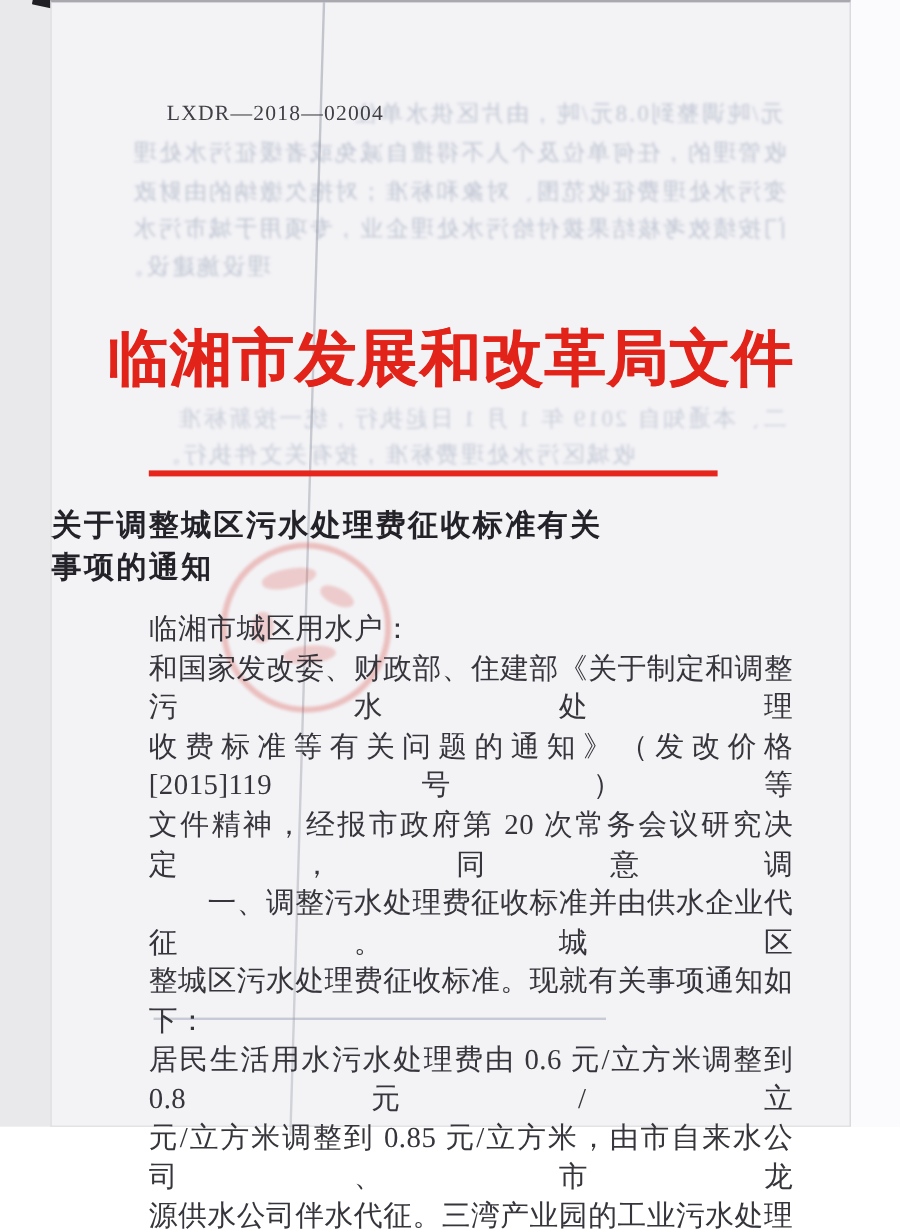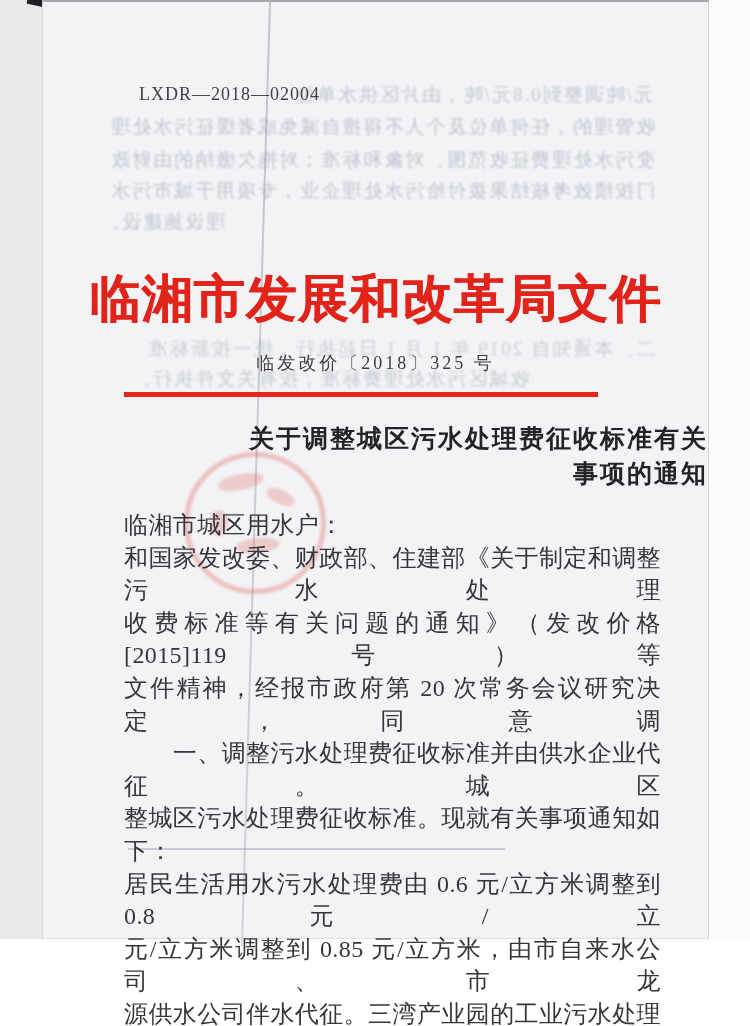--- a/index.html
+++ b/index.html
@@ -56,21 +56,21 @@
   
   .doc-code{position:absolute;left:96px;top:82px;font-size:18px;letter-spacing:1px;color:#3f3f45;}
   .org-banner{
     position:absolute;left:0;top:229px;width:100%;text-align:center;
     font-size:51px;font-weight:bold;letter-spacing:1px;color:#e2231a;
     text-shadow:0.8px 0 0 #e2231a;white-space:nowrap;margin-top:34px;
   }
   .doc-number{position:absolute;left:0;top:349px;width:100%;text-align:center;
     font-size:18px;letter-spacing:3px;color:#3c3c42;}
   .red-rule{position:absolute;left:81px;top:390px;width:474px;height:5px;background:#e6251c;}
-  .doc-title{position:absolute;left:0;top:419px;width:100%;text-align:right;
+  .doc-title{position:absolute;left:0;top:419px;width:100%;text-align:left;
     font-size:25px;font-weight:bold;letter-spacing:2px;line-height:35px;color:#222228;}
   
   .body-text{position:absolute;left:81px;top:507px;width:537px;
     font-size:24px;line-height:32.6px;letter-spacing:.4px;color:#35353b;}
   .line{text-align:justify;text-align-last:justify;}
   .line.left{text-align-last:left;}
 </style>
 </head>
 <body>
 
@@ -96,21 +96,20 @@
     <div class="seal">
       <div class="seal-ring"></div>
       <div class="seal-mark sm1"></div>
       <div class="seal-mark sm2"></div>
       <div class="seal-mark sm3"></div>
       <div class="seal-mark sm4"></div>
     </div>
 
     <div class="doc-code">LXDR—2018—02004</div>
     <div class="org-banner">临湘市发展和改革局文件</div>
-    <div class="doc-number">临发改价〔2018〕325 号</div>
     <div class="red-rule"></div>
 
     <div class="doc-title">
       <div>关于调整城区污水处理费征收标准有关</div>
       <div>事项的通知</div>
     </div>
 
     <div class="body-text">
       <div class="line left">临湘市城区用水户：</div>
       <div class="line">和国家发改委、财政部、住建部《关于制定和调整污水处理</div>

